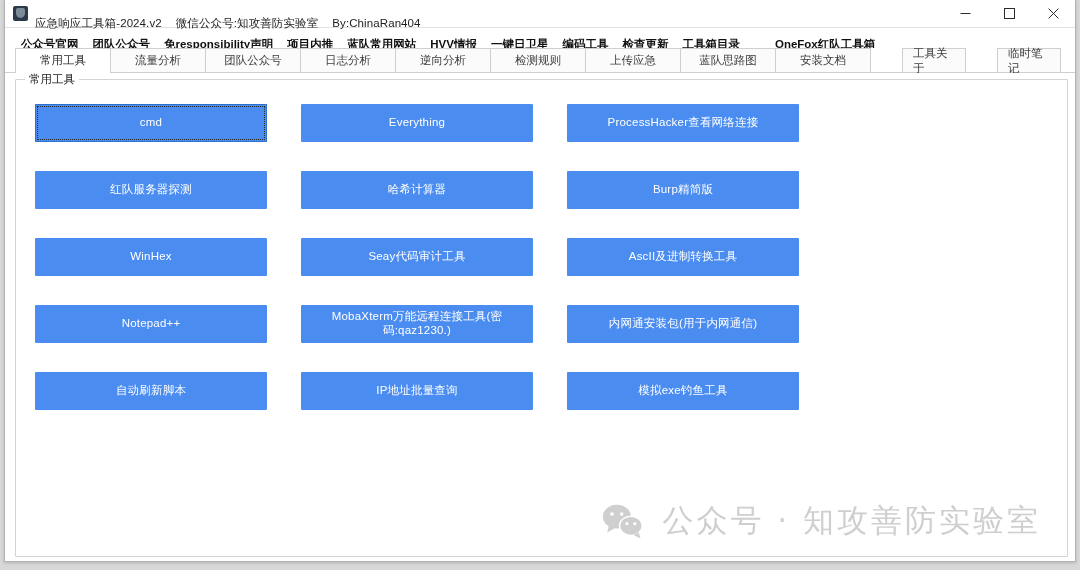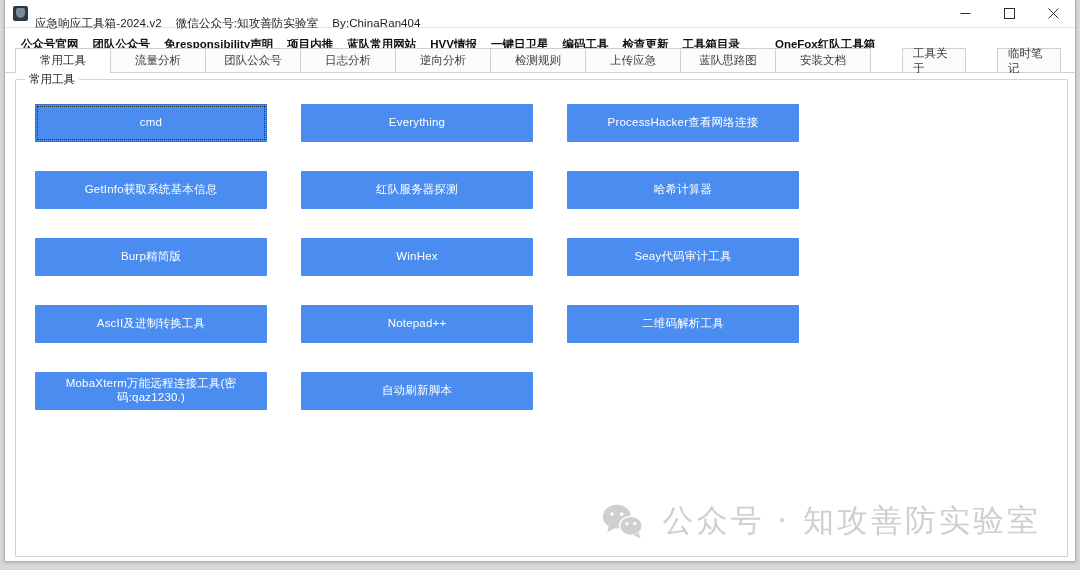--- a/index.html
+++ b/index.html
@@ -300,23 +300,20 @@
         <div class="btn-grid">
           <div class="btn-cell">
               <button class="tool-btn focused">cmd</button>
             </div>
           <div class="btn-cell">
               <button class="tool-btn">Everything</button>
             </div>
           <div class="btn-cell">
               <button class="tool-btn">ProcessHacker查看网络连接</button>
             </div>
-          <div class="btn-cell">
-              <button class="tool-btn">GetInfo获取系统基本信息</button>
-            </div>
 
           <div class="btn-cell">
               <button class="tool-btn">红队服务器探测</button>
             </div>
           <div class="btn-cell">
               <button class="tool-btn">哈希计算器</button>
             </div>
           <div class="btn-cell">
               <button class="tool-btn">Burp精简版</button>
             </div>
@@ -326,31 +323,37 @@
 
           <div class="btn-cell">
               <button class="tool-btn">Seay代码审计工具</button>
             </div>
           <div class="btn-cell">
               <button class="tool-btn">AscII及进制转换工具</button>
             </div>
           <div class="btn-cell">
               <button class="tool-btn">Notepad++</button>
             </div>
-          <div class="btn-cell">
-              <button class="tool-btn">二维码解析工具</button>
-            </div>
 
           <div class="btn-cell">
               <button class="tool-btn">MobaXterm万能远程连接工具(密码:qaz1230.)</button>
             </div>
           <div class="btn-cell">
+              <button class="tool-btn">内网通安装包(用于内网通信)</button>
+            </div>
+          <div class="btn-cell">
               <button class="tool-btn">自动刷新脚本</button>
             </div>
-
+          <div class="btn-cell">
+              <button class="tool-btn">IP地址批量查询</button>
+            </div>
+
+          <div class="btn-cell">
+              <button class="tool-btn">模拟exe钓鱼工具</button>
+            </div>
         </div>
 
         <div class="watermark">
           <svg class="wechat-logo" viewBox="0 0 48 40">
             <ellipse cx="17" cy="15" rx="16" ry="13.5" fill="#cfcfcf"></ellipse>
             <polygon points="8,24 6,33 15,28" fill="#cfcfcf"></polygon>
             <circle cx="11.5" cy="12" r="2.1" fill="#ffffff"></circle>
             <circle cx="22.5" cy="12" r="2.1" fill="#ffffff"></circle>
             <ellipse cx="33" cy="25.5" rx="13" ry="11" fill="#cfcfcf" stroke="#ffffff" stroke-width="1.6"></ellipse>
             <polygon points="42,33 44,40 36,36" fill="#cfcfcf"></polygon>

